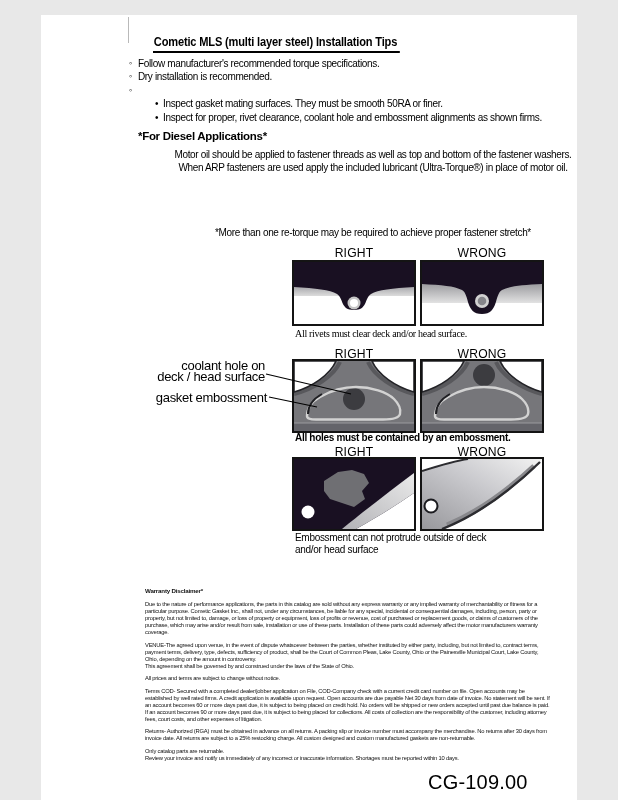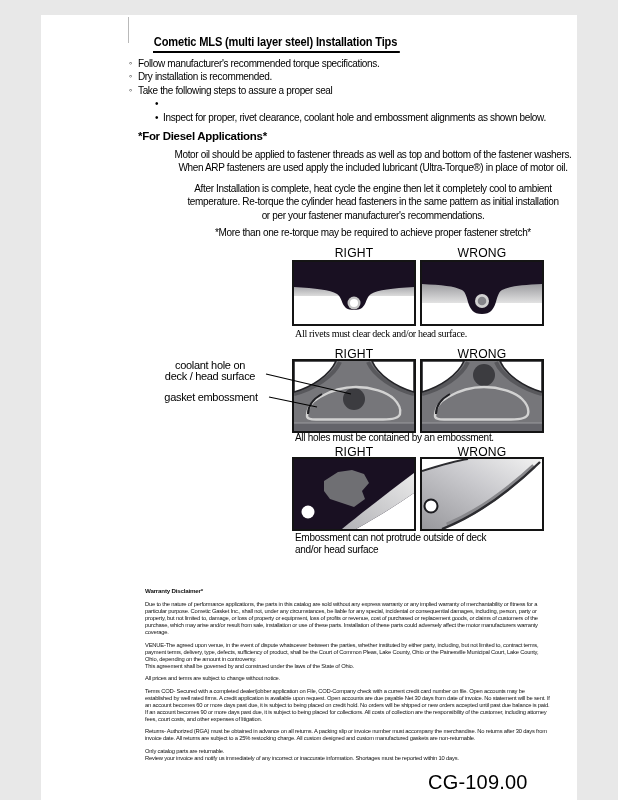--- a/index.html
+++ b/index.html
@@ -46,25 +46,25 @@
 
   .panel { position:absolute; border:2px solid #141414; background:#fff; }
   .panel svg { display:block; }
   .fig1 .panel { top:15px; width:124px; height:66px; }
   .fig2 .panel, .fig3 .panel { top:13px; width:124px; height:74px; }
   .panel-a { left:235px; }
   .panel-b { left:363px; }
 
   .fig-caption { position:absolute; left:238px; font-size:10px; letter-spacing:-0.3px; line-height:12px; white-space:pre-line; width:300px; }
   .fig1 .fig-caption { top:83px;font-family:Liberation Serif, serif; }
-  .fig2 .fig-caption { top:86px; }
+  .fig2 .fig-caption { top:86px;font-weight:bold; }
   .fig3 .fig-caption { top:88px; }
 
-  .side-label { position:absolute; font-size:11px; letter-spacing:-0.3px; line-height:11px;
-    text-align:center; white-space:pre-line; }
+  .side-label { position:absolute; font-size:13px; letter-spacing:-0.3px; line-height:11px;
+    text-align:right; white-space:pre-line; }
   .lbl-coolant { left:98px; top:14px; width:110px; }
   .lbl-emboss  { left:98px; top:46px; width:112px; }
   .leader-overlay { position:absolute; left:0; top:0; width:618px; height:100px; pointer-events:none; }
 
   .legal { position:absolute; left:104px; top:572px; width:405px;
     font-size:5.8px; line-height:7px; letter-spacing:-0.2px; color:#111; }
   .legal-heading { font-size:6.2px; font-weight:bold; margin-bottom:7px; }
   .legal p { margin-bottom:5.5px; white-space:pre-line; }
 
   .page-number { position:absolute; left:387px; top:756px; font-size:20px; letter-spacing:0.2px; }
@@ -82,37 +82,34 @@
     <div class="bullet-row">
       <span class="marker">◦</span>
       <span>Follow manufacturer's recommended torque specifications.</span>
     </div>
     <div class="bullet-row">
       <span class="marker">◦</span>
       <span>Dry installation is recommended.</span>
     </div>
     <div class="bullet-row">
       <span class="marker">◦</span>
-      <span>Take the following steps to assure a proper seal</span>
     </div>
     <div class="bullet-row sub">
       <span class="marker">•</span>
+      <span>Inspect gasket mating surfaces.  They must be smooth 50RA or finer.</span>
     </div>
     <div class="bullet-row sub">
       <span class="marker">•</span>
-      <span>Inspect for proper, rivet clearance, coolant hole and embossment alignments as shown below.</span>
+      <span>Inspect for proper, rivet clearance, coolant hole and embossment alignments as shown firms.</span>
     </div>
   </div>
 
   <h2 class="section-heading">*For Diesel Applications*</h2>
   <p class="body-para p1">Motor oil should be applied to fastener threads as well as top and bottom of the fastener washers.
 When ARP fasteners are used apply the included lubricant (Ultra-Torque®) in place of motor oil.</p>
-  <p class="body-para p2">After Installation is complete, heat cycle the engine then let it completely cool to ambient
-temperature. Re-torque the cylinder head fasteners in the same pattern as initial installation
-or per your fastener manufacturer's recommendations.</p>
   <p class="body-para p-note">*More than one re-torque may be required to achieve proper fastener stretch*</p>
 
   <div class="figure fig1">
     <div class="rw-label rw-left">RIGHT</div>
     <div class="rw-label rw-right">WRONG</div>
 
     <div class="panel panel-a">
       <svg viewBox="0 0 120 62" width="120" height="62">
         <defs>
           <linearGradient id="deck1" x1="0" y1="0" x2="0" y2="1">

